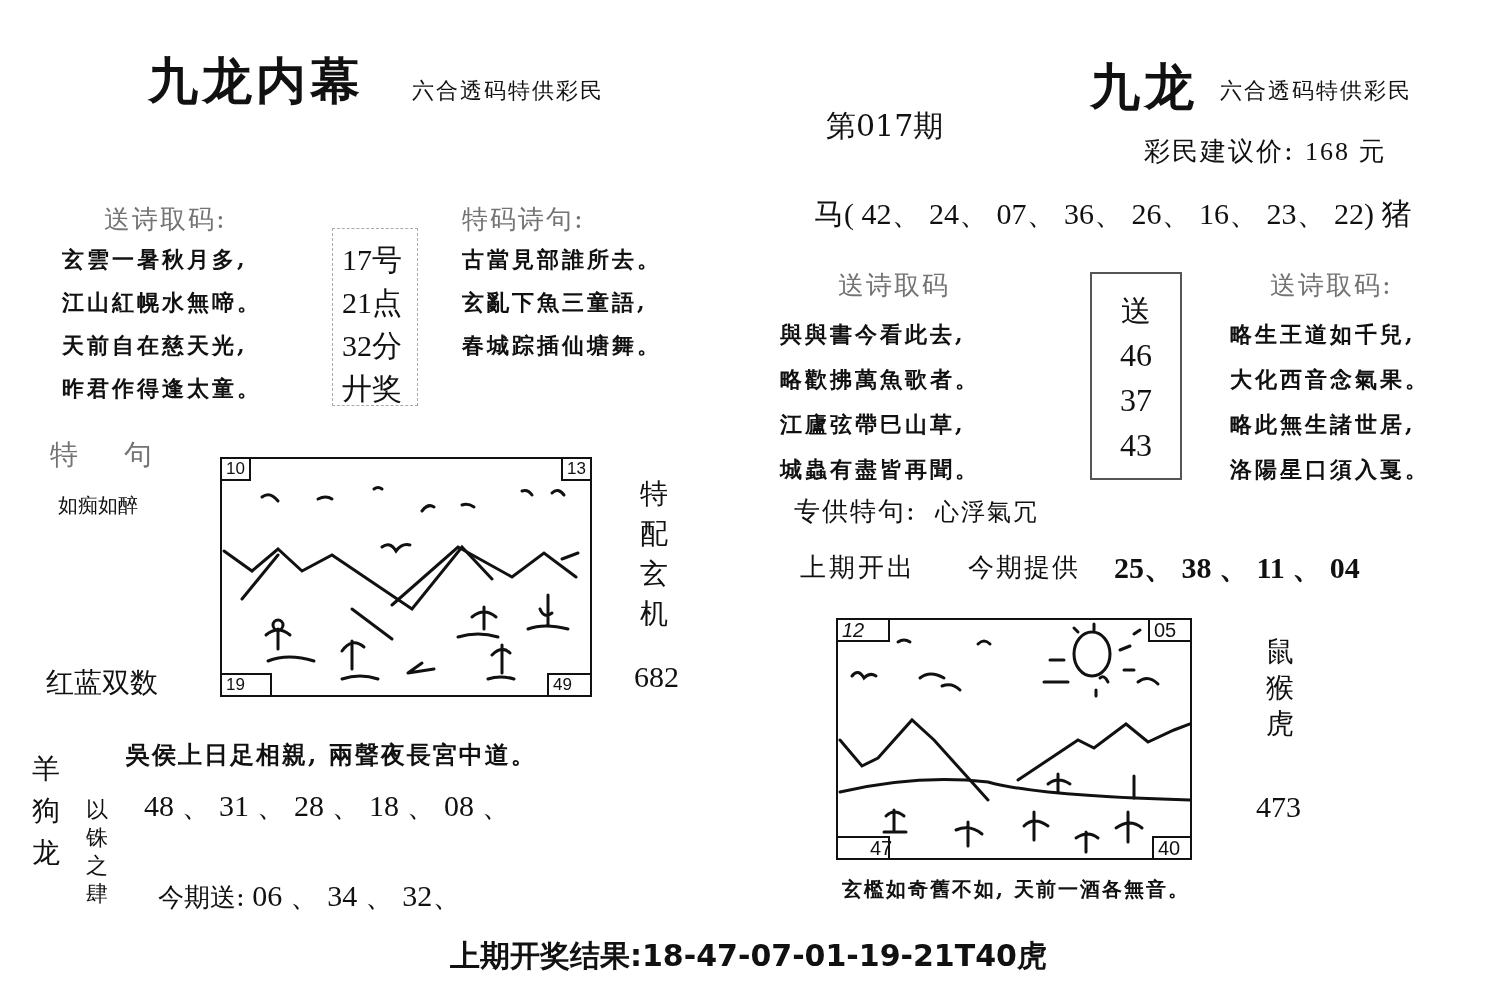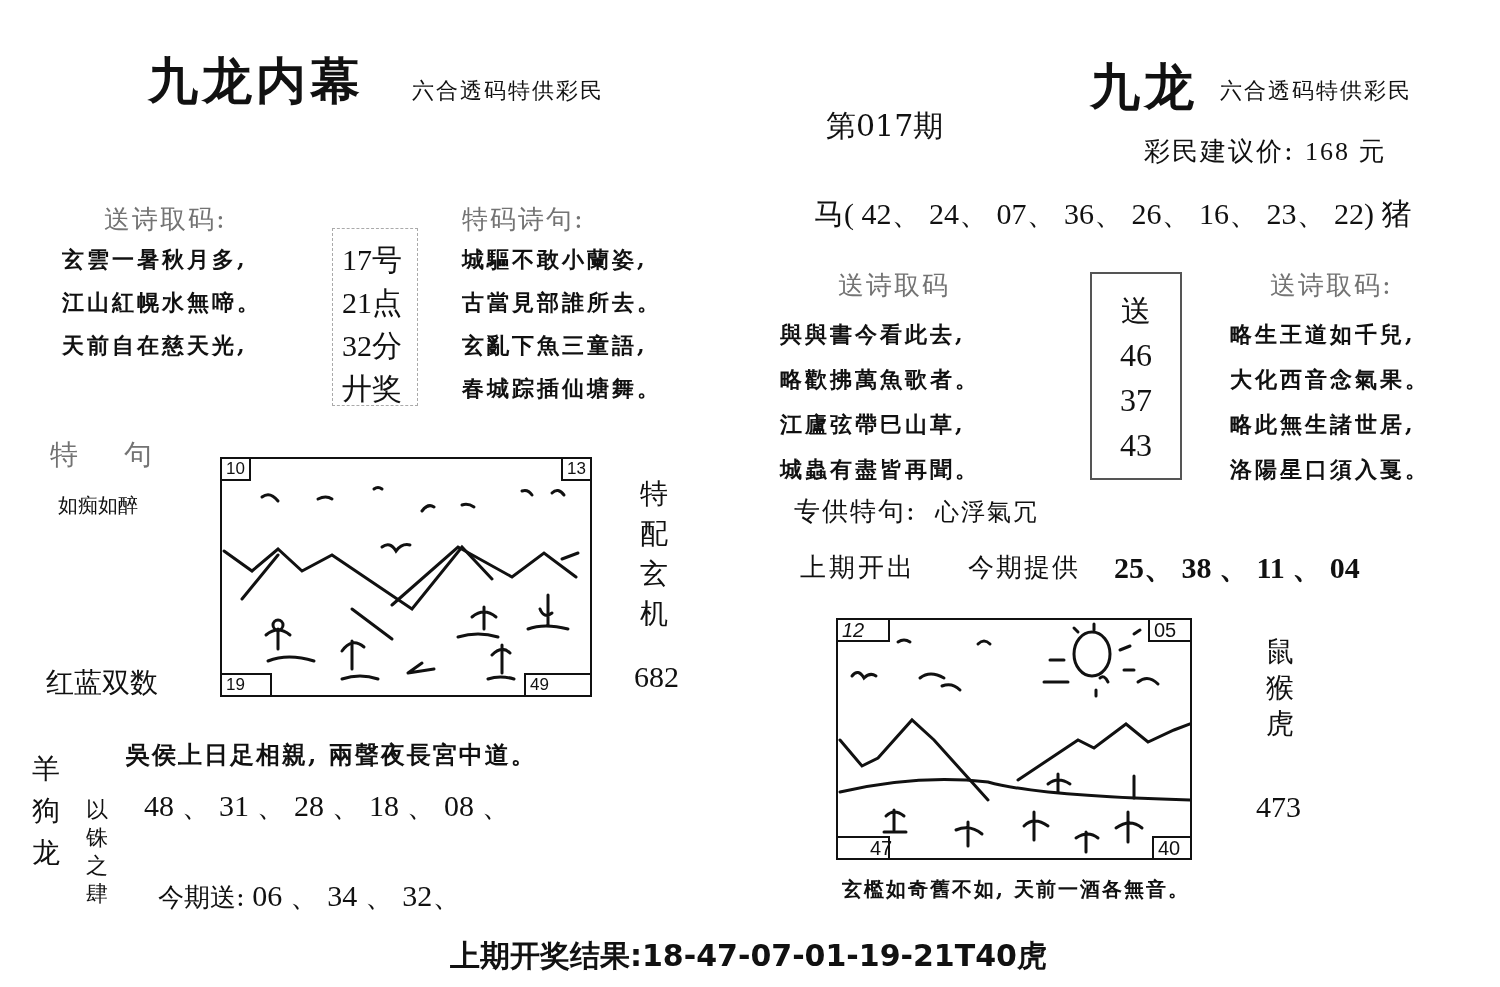--- a/index.html
+++ b/index.html
@@ -24,33 +24,33 @@
 <body>
 
 <div class="abs title-big" style="left:148px; top:48px;">九龙内幕</div>
 <div class="abs subtitle" style="left:412px; top:76px;">六合透码特供彩民</div>
 
 <div class="abs label" style="left:104px; top:202px;">送诗取码:</div>
 <div class="abs poem" style="left:62px; top:238px;">
   <div>玄雲一暑秋月多,</div>
   <div>江山紅幌水無啼。</div>
   <div>天前自在慈天光,</div>
+  <div>昨君作得逢太童。</div>
 </div>
 
 <div class="dashbox" style="left:332px; top:228px; width:86px; height:178px;"></div>
 <div class="abs num" style="left:342px; top:238px; line-height:43px; font-size:30px;">
   <div>17号</div>
   <div>21点</div>
   <div>32分</div>
   <div>廾奖</div>
 </div>
 
 <div class="abs label" style="left:462px; top:202px;">特码诗句:</div>
 <div class="abs poem" style="left:462px; top:238px;">
-  <div>城驅不敢小蘭姿,</div>
   <div>古當見部誰所去。</div>
   <div>玄亂下魚三童語,</div>
   <div>春城踪插仙塘舞。</div>
 </div>
 
 <div class="abs label" style="left:50px; top:436px; font-size:28px;">特</div>
 <div class="abs label" style="left:124px; top:436px; font-size:28px;">句</div>
 <div class="abs" style="left:58px; top:492px; font-size:20px; font-family:'DejaVu Sans', sans-serif;">如痴如醉</div>
 
 <div class="picture" style="left:220px; top:457px; width:372px; height:240px;">
@@ -74,21 +74,21 @@
       <path d="M130 210 v-28 M120 192 q10 -14 22 -4 M120 220 q18 -6 36 0"></path>
       <path d="M262 170 v-22 M250 158 q12 -10 24 0 M236 178 q20 -6 40 0"></path>
       <path d="M326 166 v-30 M318 150 q4 10 12 4 M306 170 q16 -6 40 0"></path>
       <path d="M280 214 v-28 M270 196 q10 -10 18 -2 M266 220 q12 -4 26 0"></path>
       <path d="M186 214 l14 -10 M186 214 l26 -4"></path>
     </g>
   </svg>
   <div class="corner" style="left:-2px; top:-2px;">10</div>
   <div class="corner" style="right:-2px; top:-2px;">13</div>
   <div class="corner" style="left:-2px; bottom:-2px; width:52px;">19</div>
-  <div class="corner" style="right:-2px; bottom:-2px; width:68px;">49</div>
+  <div class="corner" style="right:-2px; bottom:-2px; width:45px;">49</div>
 </div>
 
 <div class="abs vtext" style="left:636px; top:474px; width:36px;">
   <div>特</div>
   <div>配</div>
   <div>玄</div>
   <div>机</div>
 </div>
 <div class="abs num" style="left:634px; top:660px;">682</div>
 

